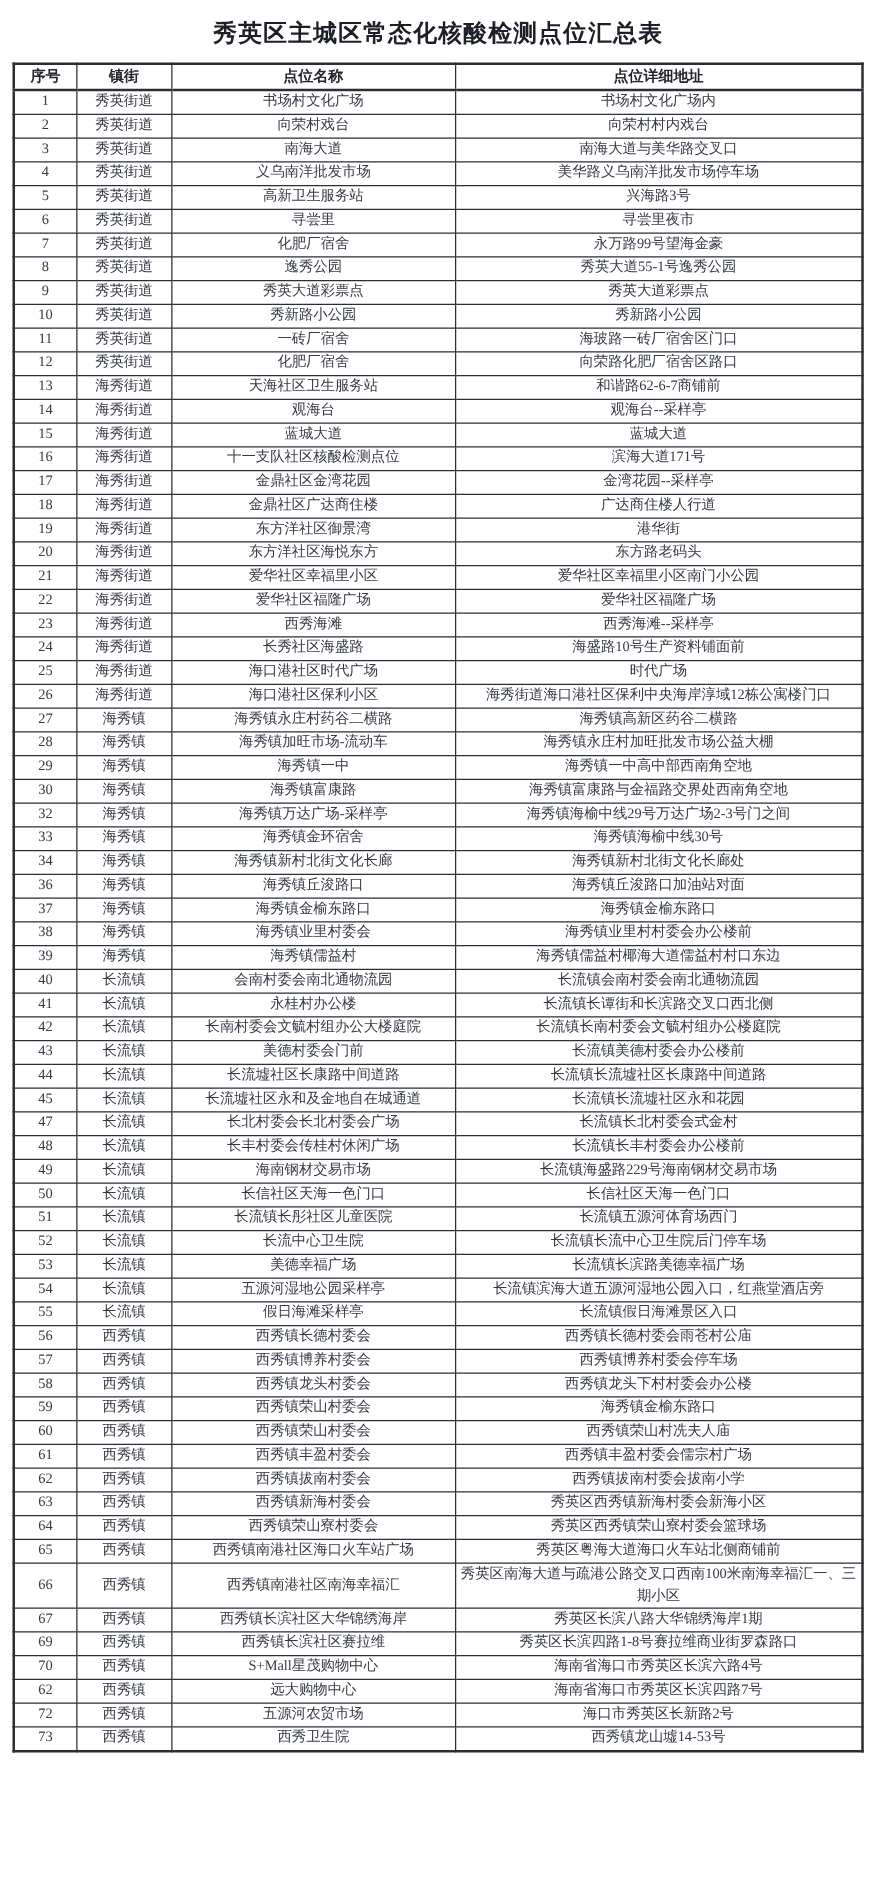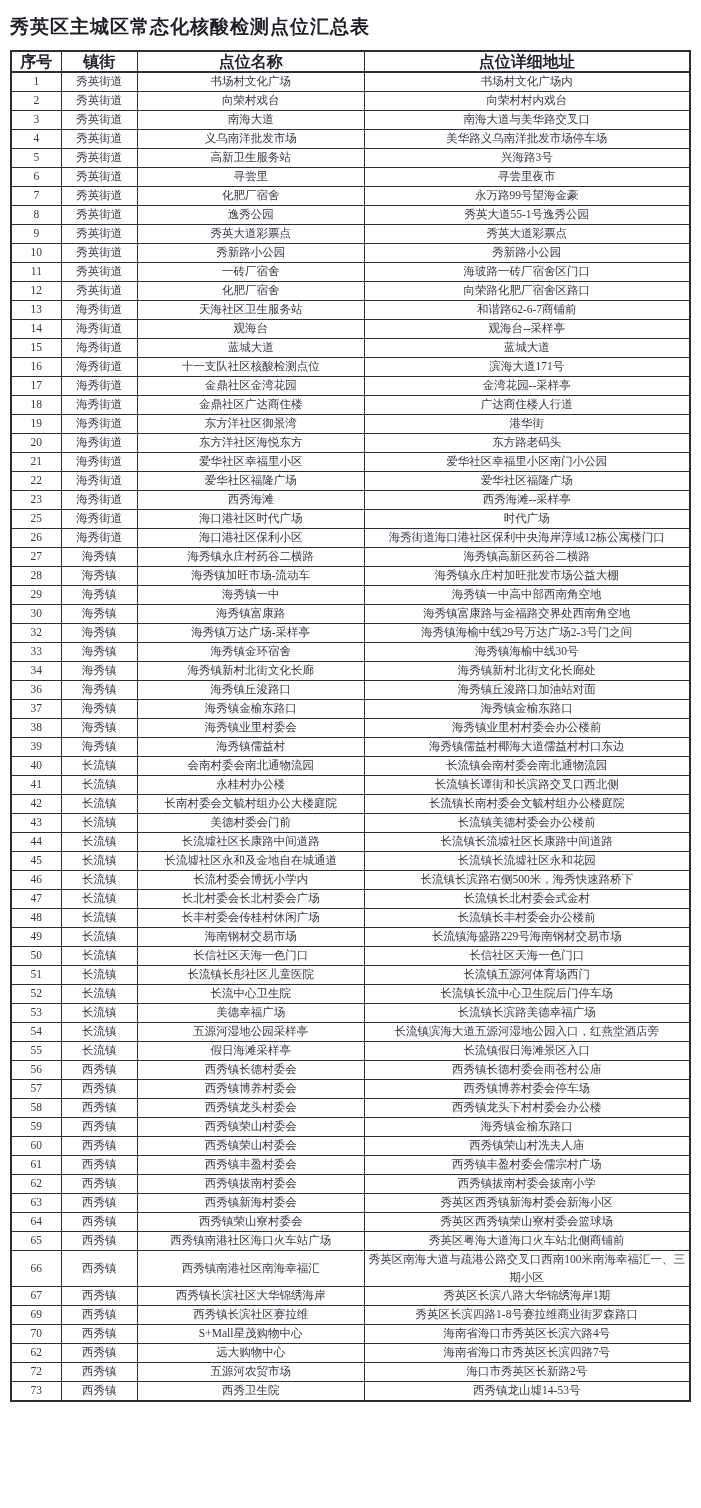--- a/index.html
+++ b/index.html
@@ -9,20 +9,21 @@
   }
   .page {
     width: 701px;
     min-height: 1508px;
     box-sizing: border-box;
     padding: 8px 10px 10px 10px;
     background: #ffffff;
     font-family: "Liberation Serif", serif;
   }
   .doc-title {
+    text-align: center;
     font-size: 19px;
     font-weight: bold;
     color: #1c1f26;
     margin: 6px 0 10px 0;
     letter-spacing: 1px;
   }
   table.sites {
     width: 100%;
     border-collapse: collapse;
     table-layout: fixed;
@@ -34,21 +35,21 @@
     vertical-align: middle;
     padding: 0px 3px;
     font-size: 11.5px;
     line-height: 17.5px;
     height: 18px;
     color: #343944;
     overflow-wrap: break-word;
   }
   table.sites th {
     font-weight: bold;
-    font-size: 16px;
+    font-size: 12px;
     color: #23262d;
     height: 19px;
     border-bottom-width: 2px;
   }
   col.c-no   { width: 7.4%; }
   col.c-town { width: 11.2%; }
   col.c-name { width: 33.4%; }
   col.c-addr { width: 48.0%; }
 </style>
 </head>
@@ -205,20 +206,26 @@
           <td>爱华社区福隆广场</td>
           <td>爱华社区福隆广场</td>
         </tr>
         <tr>
           <td>23</td>
           <td>海秀街道</td>
           <td>西秀海滩</td>
           <td>西秀海滩--采样亭</td>
         </tr>
         <tr>
+          <td>24</td>
+          <td>海秀街道</td>
+          <td>长秀社区海盛路</td>
+          <td>海盛路10号生产资料铺面前</td>
+        </tr>
+        <tr>
           <td>25</td>
           <td>海秀街道</td>
           <td>海口港社区时代广场</td>
           <td>时代广场</td>
         </tr>
         <tr>
           <td>26</td>
           <td>海秀街道</td>
           <td>海口港社区保利小区</td>
           <td>海秀街道海口港社区保利中央海岸淳域12栋公寓楼门口</td>
@@ -317,26 +324,20 @@
           <td>44</td>
           <td>长流镇</td>
           <td>长流墟社区长康路中间道路</td>
           <td>长流镇长流墟社区长康路中间道路</td>
         </tr>
         <tr>
           <td>45</td>
           <td>长流镇</td>
           <td>长流墟社区永和及金地自在城通道</td>
           <td>长流镇长流墟社区永和花园</td>
-        </tr>
-        <tr>
-          <td>46</td>
-          <td>长流镇</td>
-          <td>长流村委会博抚小学内</td>
-          <td>长流镇长滨路右侧500米，海秀快速路桥下</td>
         </tr>
         <tr>
           <td>47</td>
           <td>长流镇</td>
           <td>长北村委会长北村委会广场</td>
           <td>长流镇长北村委会式金村</td>
         </tr>
         <tr>
           <td>48</td>
           <td>长流镇</td>

